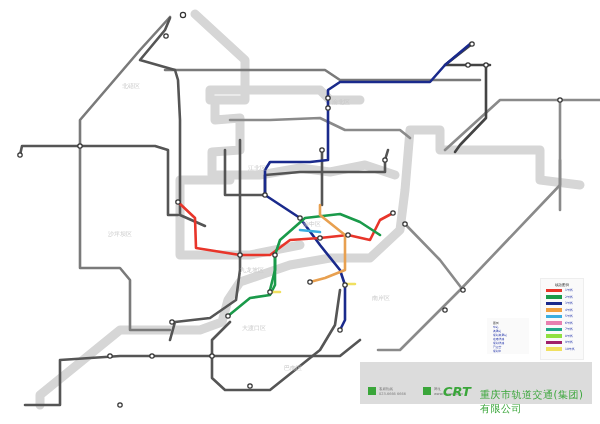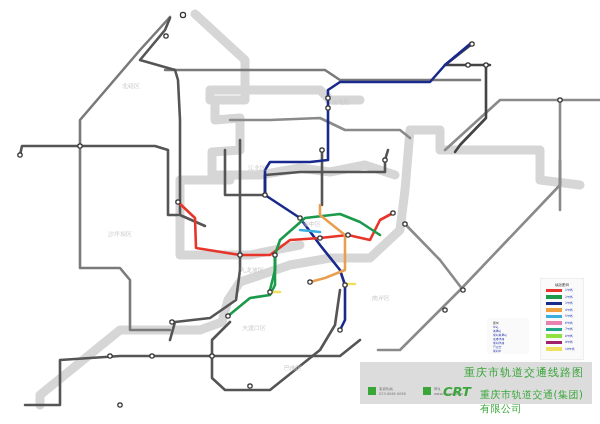--- a/index.html
+++ b/index.html
@@ -161,21 +161,20 @@
       <span class="leg-swatch" style="background:#a0206a"></span>
       <span class="leg-text">9号线</span>
     </div>
   <div class="leg-row">
       <span class="leg-swatch" style="background:#f0e060"></span>
       <span class="leg-text">10号线</span>
     </div>
 </div>
 
 <div id="footer">
-  <div id="footer-title">重庆市轨道交通线路图</div>
   <div class="f-box" style="left:8px;top:25px;"></div>
   <div class="f-txt" style="left:19px;top:25px;">客服热线</div>
   <div class="f-txt" style="left:19px;top:30px;">023-6666 6666</div>
   <div class="f-box" style="left:63px;top:25px;"></div>
   <div class="f-txt" style="left:74px;top:25px;">网址</div>
   <div class="f-txt" style="left:74px;top:30px;">www.cqmetro.cn</div>
   <div id="logo">CRT</div>
   <div id="company">重庆市轨道交通(集团)有限公司</div>
 </div>
 

